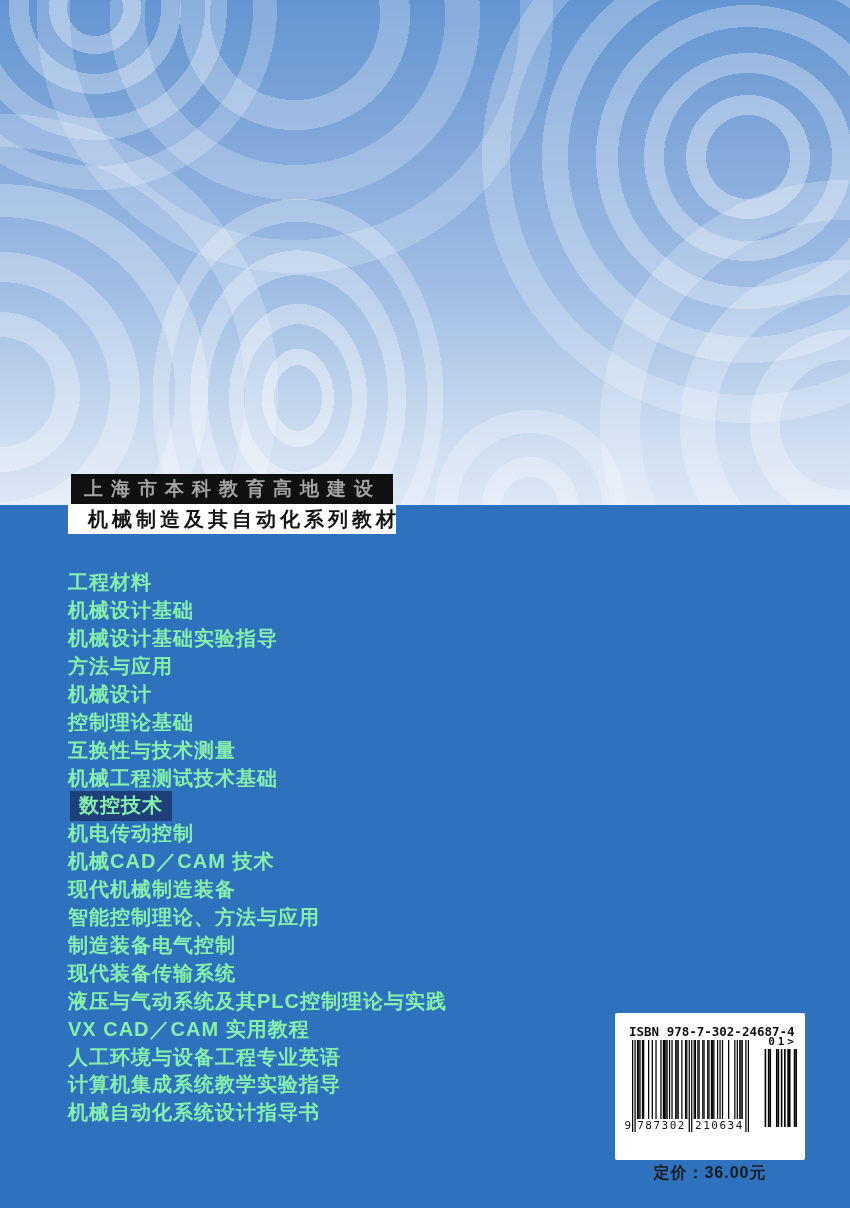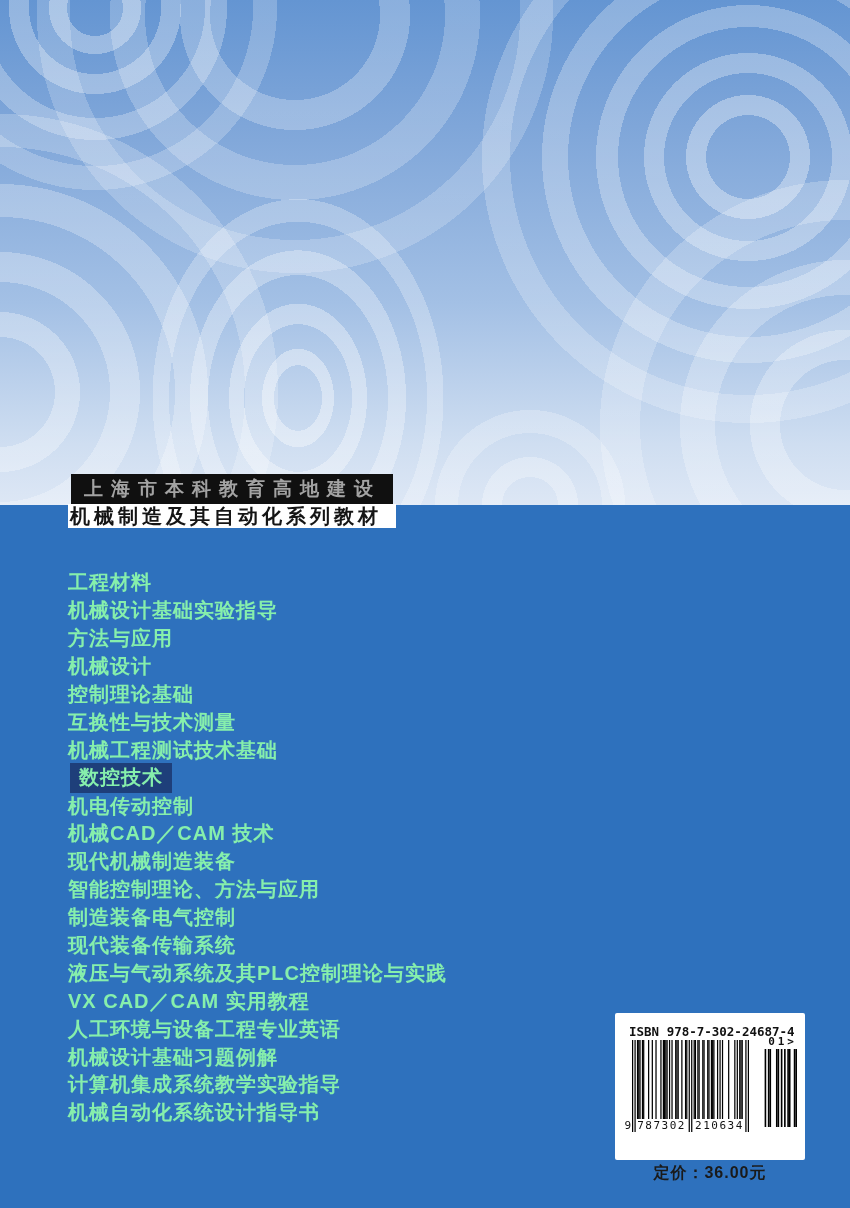--- a/index.html
+++ b/index.html
@@ -55,24 +55,24 @@
   }
   
   .banner-black{
     position:absolute;left:71px;top:474px;width:322px;height:30px;
     background:#101010;color:#a3a3a3;
     font-size:19px;font-weight:bold;letter-spacing:8px;
     display:flex;align-items:center;padding-left:13px;box-sizing:border-box;
     white-space:nowrap;
   }
   .banner-white{
-    position:absolute;left:68px;top:504px;width:328px;height:24px;
+    position:absolute;left:68px;top:504px;width:328px;height:30px;
     background:#ffffff;color:#151515;
     font-size:20px;font-weight:bold;letter-spacing:4px;
-    display:flex;align-items:center;padding-left:2px;box-sizing:border-box;
+    display:flex;align-items:center;padding-left:20px;box-sizing:border-box;
     white-space:nowrap;
   }
   
   .book-list{
     position:absolute;left:68px;top:569px;width:560px;
     color:#86efac;font-size:20px;font-weight:bold;letter-spacing:1px;
   }
   .book-item{
     height:27.9px;display:flex;align-items:center;white-space:nowrap;
   }
@@ -133,20 +133,23 @@
 
   <div class="banner-white">
     <span>机械制造及其自动化系列教材</span>
   </div>
 
   <div class="book-list">
       <div class="book-item">
         <span>工程材料</span>
       </div>
       <div class="book-item">
+        <span>机械设计基础</span>
+      </div>
+      <div class="book-item">
         <span>机械设计基础实验指导</span>
       </div>
       <div class="book-item">
         <span>方法与应用</span>
       </div>
       <div class="book-item">
         <span>机械设计</span>
       </div>
       <div class="book-item">
         <span>控制理论基础</span>
@@ -179,23 +182,20 @@
         <span>现代装备传输系统</span>
       </div>
       <div class="book-item">
         <span>液压与气动系统及其PLC控制理论与实践</span>
       </div>
       <div class="book-item">
         <span>VX CAD／CAM 实用教程</span>
       </div>
       <div class="book-item">
         <span>人工环境与设备工程专业英语</span>
-      </div>
-      <div class="book-item">
-        <span>机械设计基础习题例解</span>
       </div>
       <div class="book-item">
         <span>计算机集成系统教学实验指导</span>
       </div>
       <div class="book-item">
         <span>机械自动化系统设计指导书</span>
       </div>
     </div>
 
   <div class="isbn-box">

